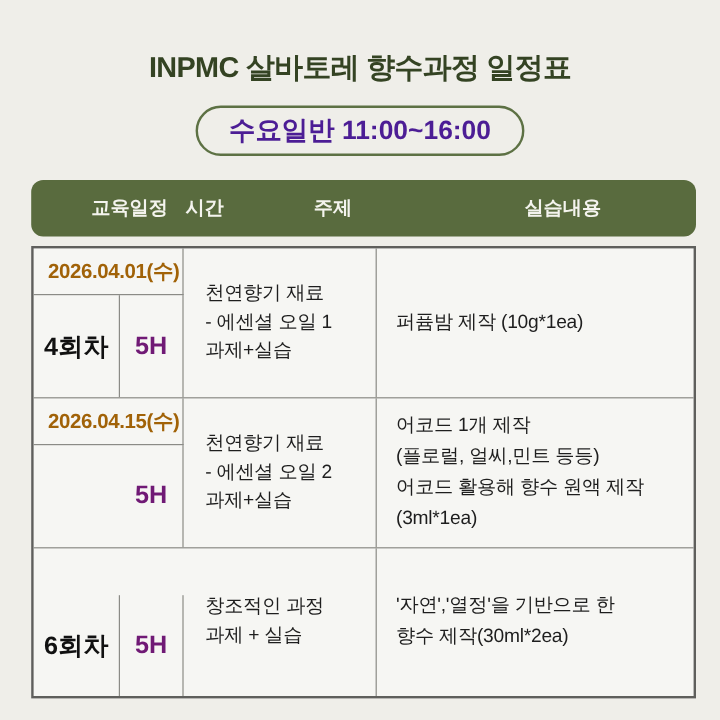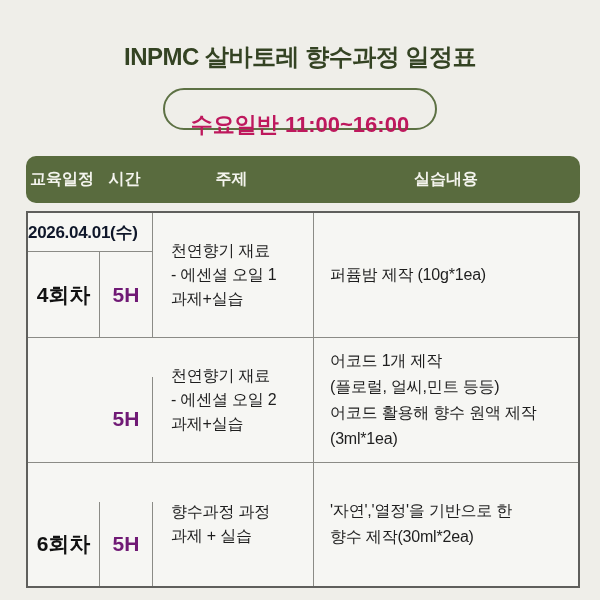--- a/index.html
+++ b/index.html
@@ -23,38 +23,39 @@
     font-weight:800;
     letter-spacing:-0.5px;
     line-height:42px;
     color:#344323;
   }
   .badge-wrap { margin-top:10px; text-align:center; }
   .badge {
     display:inline-block;
     height:42px;
     line-height:37px;
-    padding:16px 26px;
+    padding:0 26px;
     border:2.5px solid #5d7144;
     border-radius:22px;
     font-size:22px;
     font-weight:700;
-    color:#be185d;
+    color:#4c1d95;
   }
   .thead {
     margin:20px 0 0 26px;
     width:554px;
     height:47px;
     background:#596b3e;
     border-radius:10px;
     display:flex;
     align-items:center;
     color:#f4f4ee;
     font-size:16px;
     font-weight:700;
+    padding-left:46px;
   }
   .th { text-align:center; }
   .th1 { width:72px; }
   .th2 { width:53px; }
   .th3 { width:161px; }
   .th4 { flex:1; }
   .table {
     margin:8px 0 0 26px;
     width:554px;
     height:377px;
@@ -66,25 +67,26 @@
     grid-template-columns:72px 53px 161px 1fr;
     grid-template-rows:39px 1fr;
     height:124px;
   }
   .group + .group { border-top:1px solid #8b8b86; height:124.5px; }
   .cell { display:flex; flex-direction:column; justify-content:center; }
   .cell-date {
     grid-column:1/3; grid-row:1;
     border-right:1px solid #8b8b86;
     border-bottom:1px solid #8b8b86;
+    padding-left:12px;
     font-size:17px;
     font-weight:600;
     white-space:nowrap;
     letter-spacing:-0.3px;
-    color:#0f172a;
+    color:#a16207;
   }
   .cell-session {
     grid-column:1; grid-row:2;
     border-right:1px solid #8b8b86;
     align-items:center;
     font-size:21px;
     font-weight:700;
     color:#111;
   }
   .cell-hours {
@@ -137,32 +139,33 @@
     <div class="cell cell-date">2026.04.01(수)</div>
     <div class="cell cell-session">4회차</div>
     <div class="cell cell-hours">5H</div>
     <div class="cell cell-topic">천연향기 재료
 - 에센셜 오일 1
 과제+실습</div>
     <div class="cell cell-practice">퍼퓸밤 제작 (10g*1ea)</div>
   </div>
 
   <div class="group">
+    <div class="cell cell-date">2026.04.15(수)</div>
     <div class="cell cell-hours">5H</div>
     <div class="cell cell-topic">천연향기 재료
 - 에센셜 오일 2
 과제+실습</div>
     <div class="cell cell-practice">어코드 1개 제작
 (플로럴, 얼씨,민트 등등)
 어코드 활용해 향수 원액 제작
 (3ml*1ea)</div>
   </div>
 
   <div class="group">
     <div class="cell cell-session">6회차</div>
     <div class="cell cell-hours">5H</div>
-    <div class="cell cell-topic">향수과정 과정
+    <div class="cell cell-topic">창조적인 과정
 과제 + 실습</div>
     <div class="cell cell-practice">'자연','열정'을 기반으로 한
 향수 제작(30ml*2ea)</div>
   </div>
 
 </div>
 
 </body></html>

